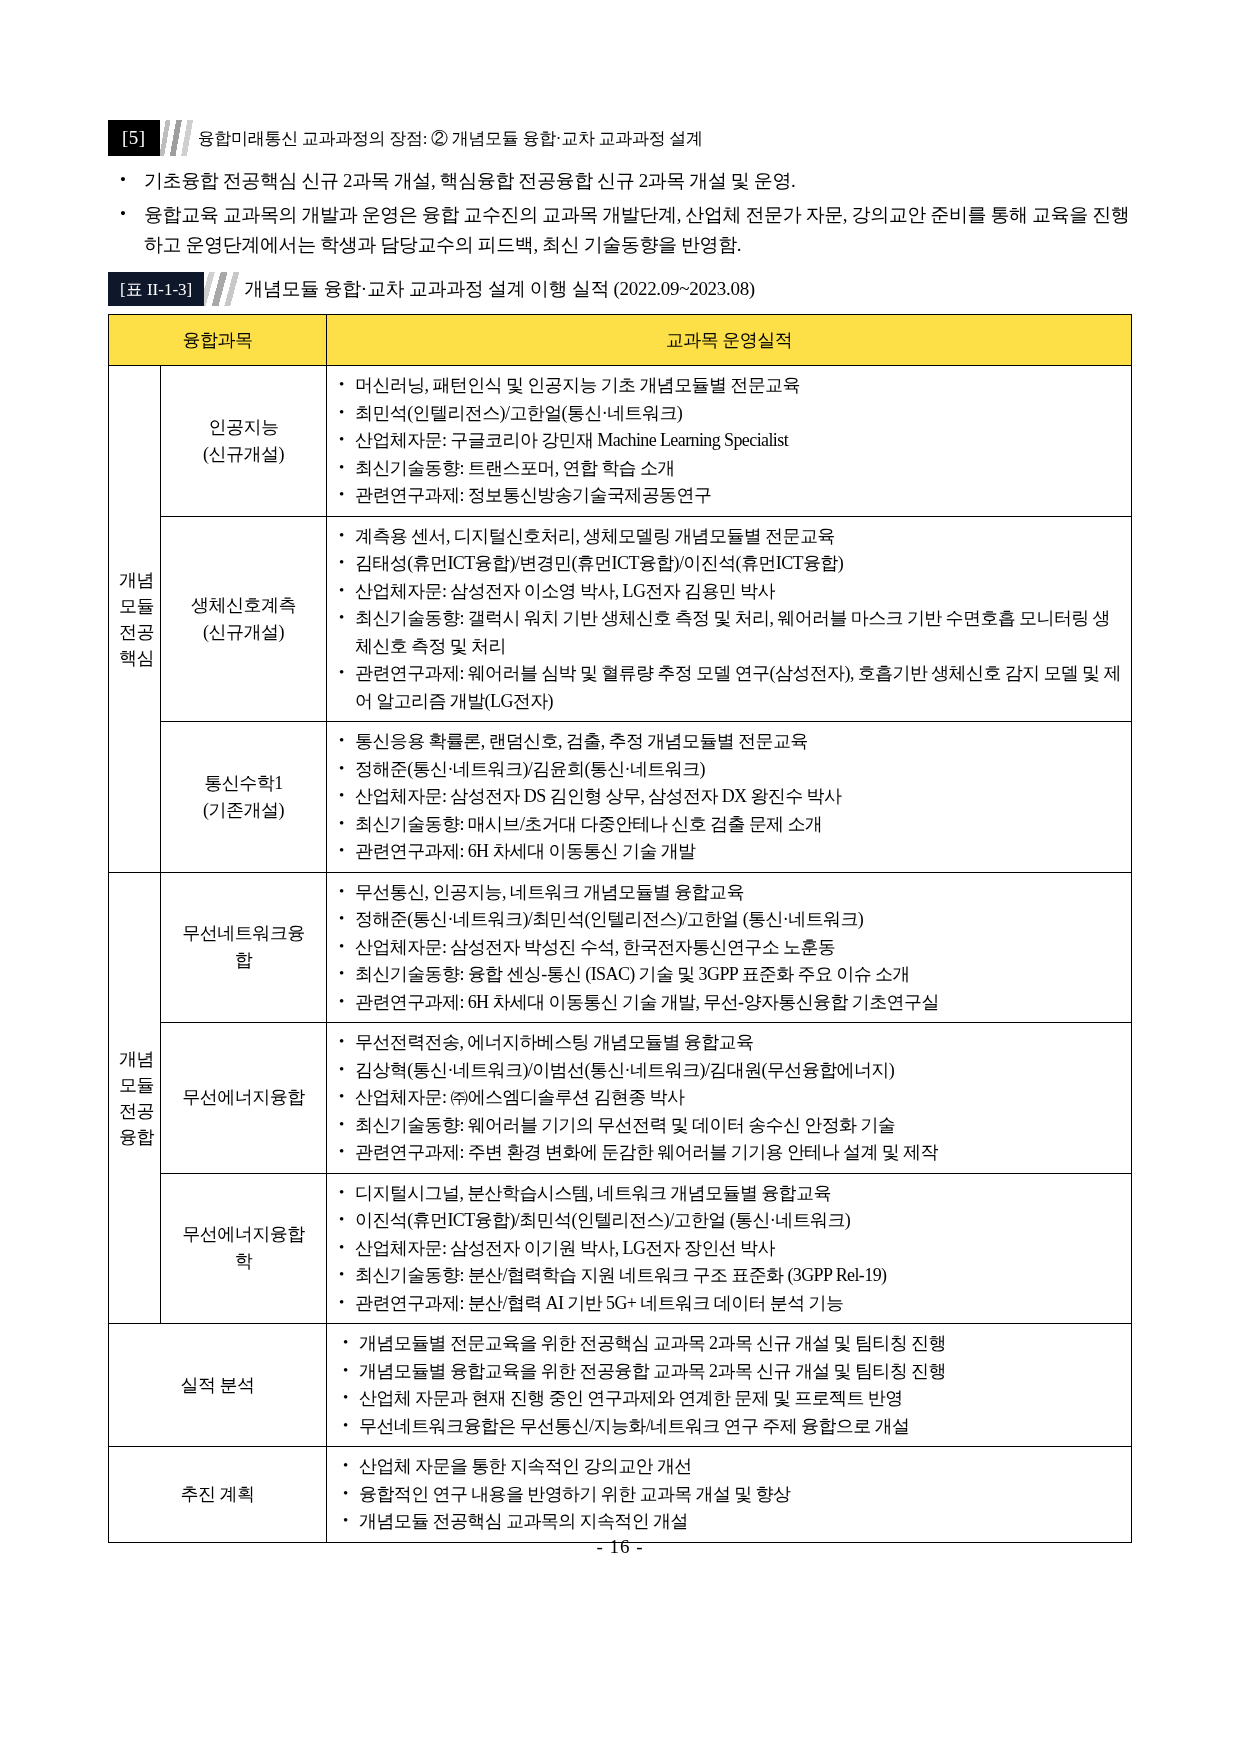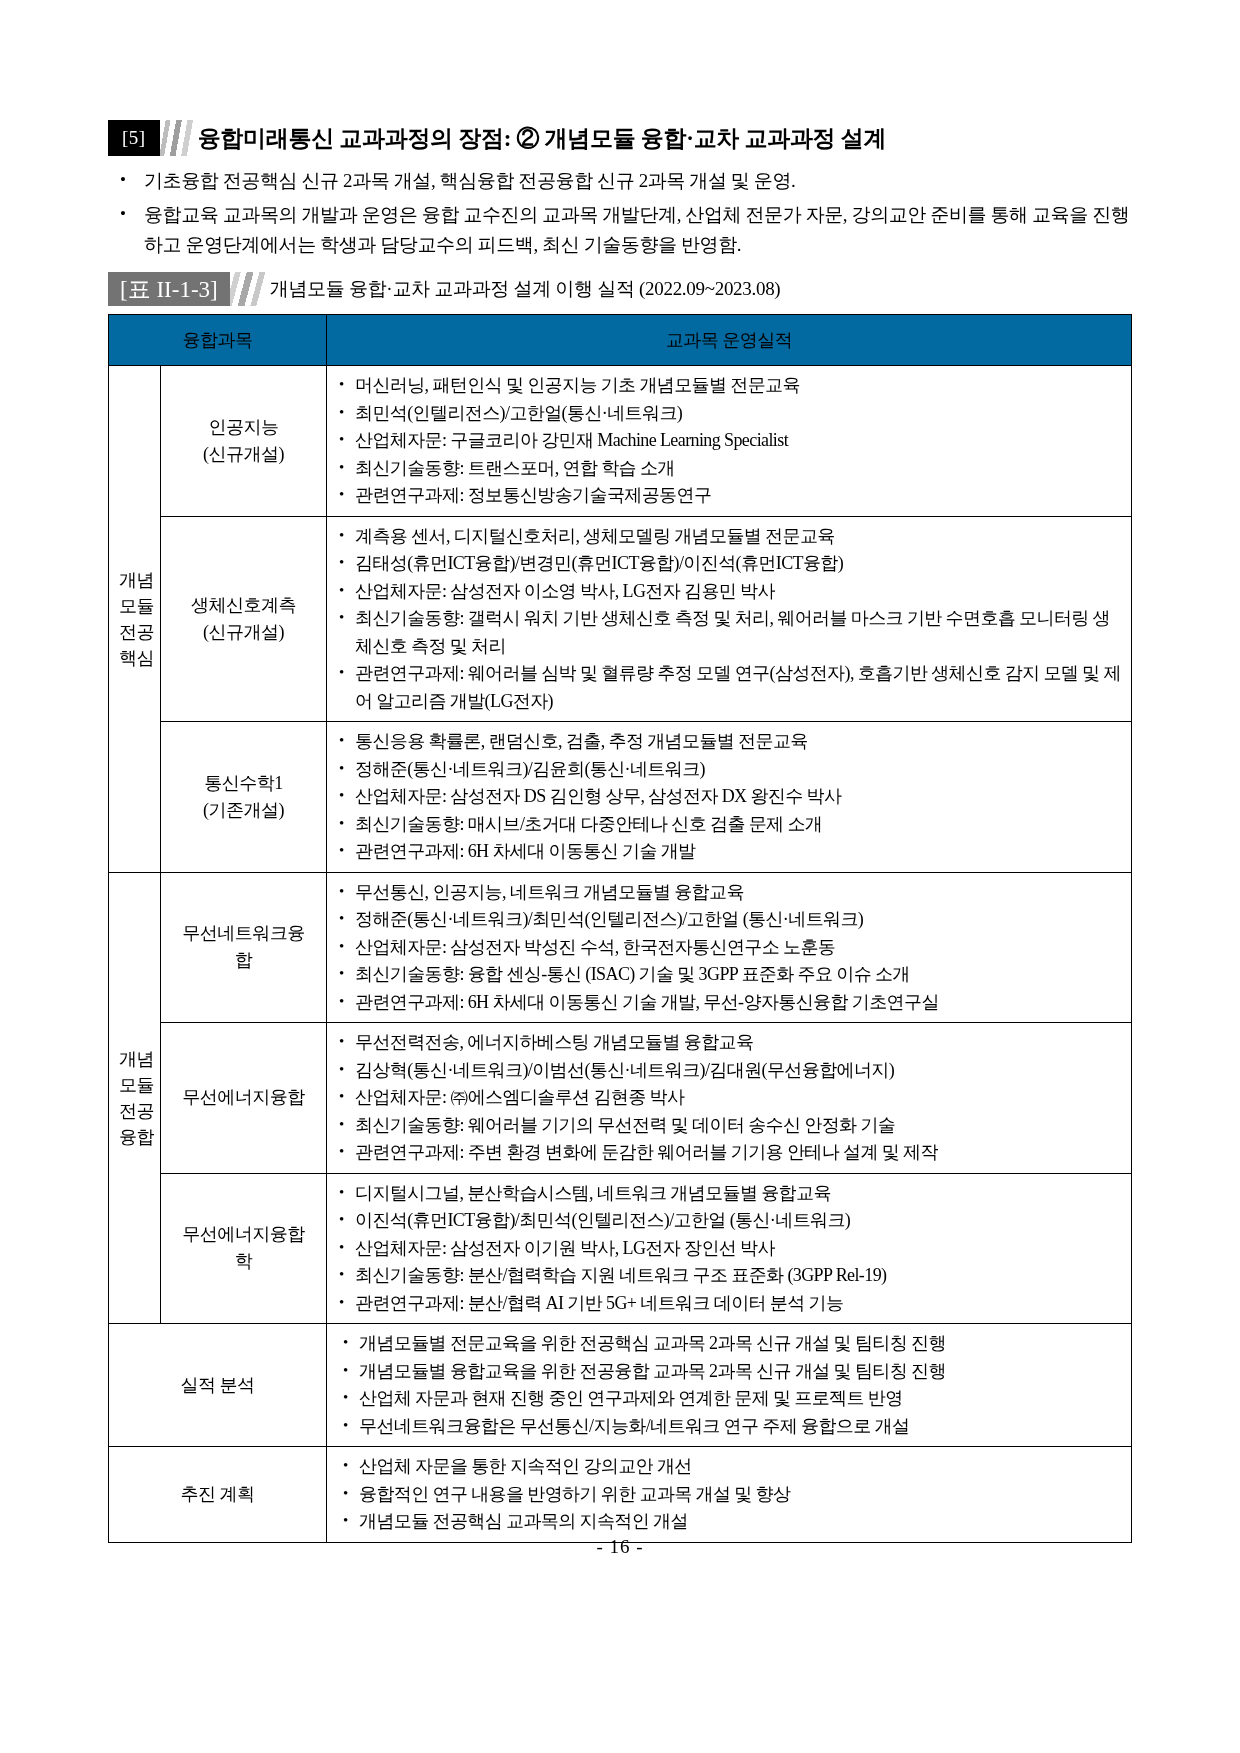--- a/index.html
+++ b/index.html
@@ -47,22 +47,22 @@
     justify-content: center;
     letter-spacing: 0.5px;
   }
   .sec-slant {
     width: 34px;
     background: linear-gradient(100deg, #ffffff 0%, #ffffff 14%, #bdbdbd 14%, #bdbdbd 26%, #ffffff 26%, #ffffff 40%, #9e9e9e 40%, #9e9e9e 54%, #ffffff 54%, #ffffff 68%, #cfcfcf 68%, #cfcfcf 82%, #ffffff 82%);
   }
   .sec-title {
     display: flex;
     align-items: center;
-    font-size: 23px;
-    font-weight: bold;
+    font-size: 17px;
+    font-weight: normal;
     padding-left: 4px;
     letter-spacing: -0.3px;
   }
 
   
   ul.blist {
     list-style: none;
     margin: 4px 0 12px 0;
     padding: 0;
   }
@@ -84,23 +84,23 @@
 
   
   .tbl-head {
     display: flex;
     align-items: stretch;
     height: 34px;
     margin-top: 12px;
     margin-bottom: 8px;
   }
   .tbl-tag {
-    background: #737373;
+    background: #0f172a;
     color: #ffffff;
-    font-size: 23px;
+    font-size: 17px;
     padding: 13px 12px;
     display: flex;
     align-items: center;
   }
   .tbl-slant {
     width: 40px;
     background: linear-gradient(105deg, #ffffff 0%, #ffffff 10%, #d0d0d0 10%, #d0d0d0 22%, #ffffff 22%, #ffffff 34%, #a8a8a8 34%, #a8a8a8 48%, #ffffff 48%, #ffffff 60%, #c8c8c8 60%, #c8c8c8 72%, #ffffff 72%);
   }
   .tbl-title {
     display: flex;
@@ -116,21 +116,21 @@
     table-layout: fixed;
   }
   table.main td, table.main th {
     border: 1px solid #000000;
     vertical-align: middle;
     padding: 4px 6px;
     font-size: 18px;
     letter-spacing: -0.5px;
   }
   thead td {
-    background: #0369a1;
+    background: #fde047;
     text-align: center;
     font-size: 19px;
     height: 42px;
   }
   td.grp {
     width: 52px;
     text-align: right;
     font-size: 18px;
     line-height: 26px;
     letter-spacing: -0.5px;

